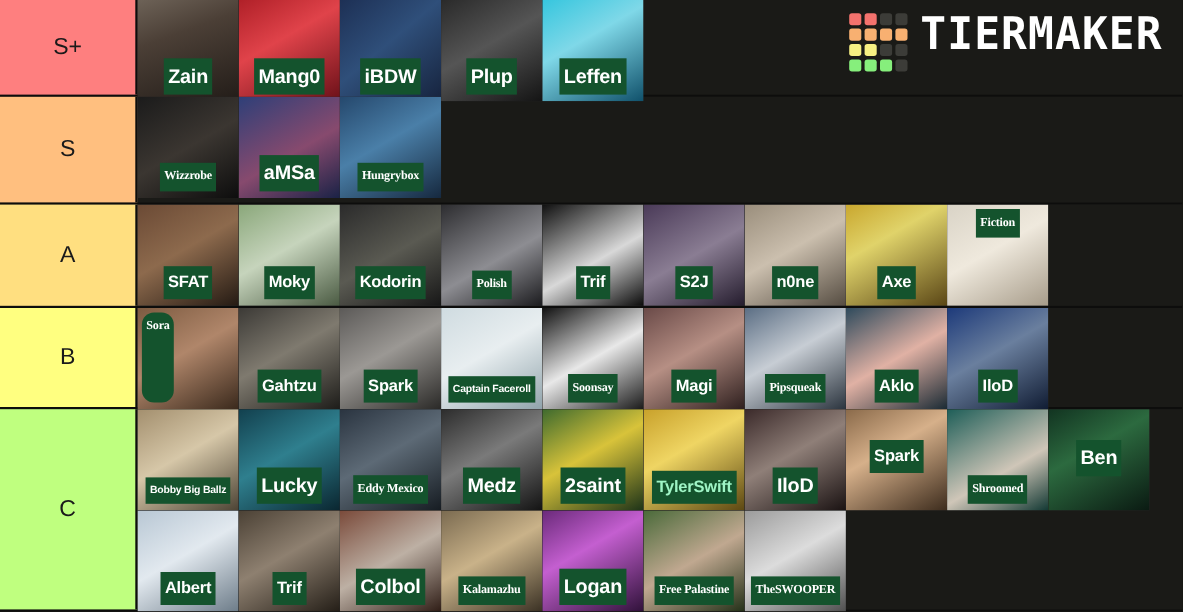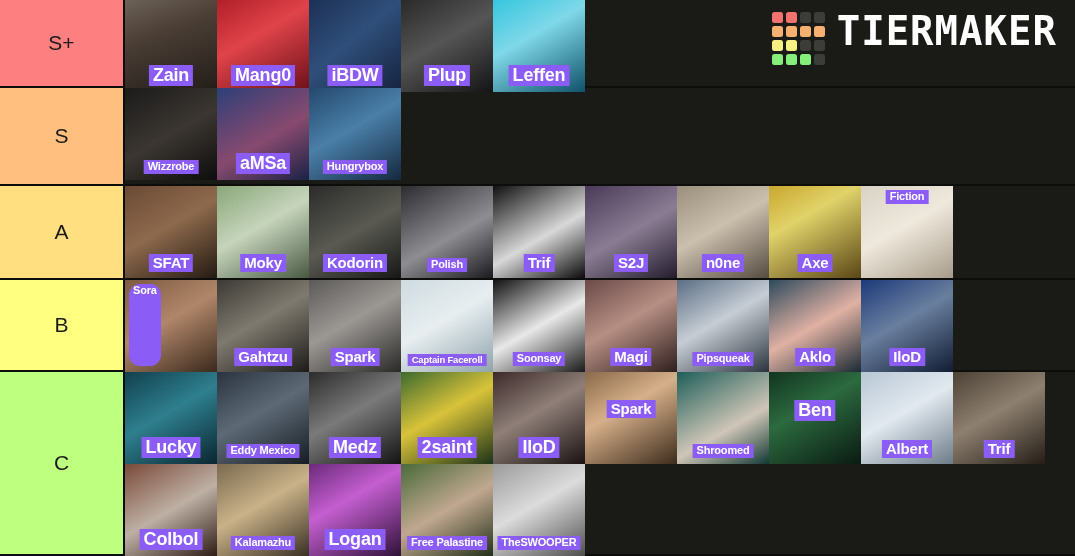--- a/index.html
+++ b/index.html
@@ -81,33 +81,33 @@
     position: absolute;
     inset: 0;
     background-size: cover;
     background-position: center;
   }
   .item .cap {
     position: absolute;
     left: 50%;
     transform: translateX(-50%);
     bottom: 6px;
-    background: #8b5cf6;
+    background: #14532d;
     color: #ffffff;
     font-weight: bold;
     font-size: 15px;
     line-height: 1.08;
-    padding: 1px 4px;
+    padding: 7px 4px;
     white-space: nowrap;
     max-width: 100%;
     overflow: hidden;
     text-align: center;
     letter-spacing: -0.2px;
   }
-  .item .cap.small { font-size: 11px; }
+  .item .cap.small { font-size: 11px; font-family: Liberation Serif, serif; }
   .item .cap.xsmall { font-size: 9.5px; }
   .item .cap.big { font-size: 18px; }
   .item .cap.top { top: 4px; bottom: auto; }
   .item .cap.upper { top: 28px; bottom: auto; }
   .item .cap.topleft { top: 4px; left: 4px; transform: none; border-radius: 11px; }
 </style>
 </head>
 <body>
 
 <div id="board">
@@ -256,36 +256,44 @@
           <div class="item">
             <div class="photo" style="background: linear-gradient(150deg, rgb(29, 58, 122) 0%, rgb(106, 127, 158) 45%, rgb(16, 28, 51) 100%);"></div>
             <div class="cap ">IloD</div>
           </div>
         </div>
       </div>
       <div class="tier-row" style="height: 184px;">
         <div class="tier-label" style="background: rgb(191, 255, 127);">C</div>
         <div class="tier-items">
           <div class="item">
+            <div class="photo" style="background: linear-gradient(150deg, rgb(163, 143, 110) 0%, rgb(214, 199, 168) 45%, rgb(76, 67, 52) 100%);"></div>
+            <div class="cap xsmall">Bobby Big Ballz</div>
+          </div>
+          <div class="item">
             <div class="photo" style="background: linear-gradient(150deg, rgb(18, 64, 78) 0%, rgb(47, 127, 142) 45%, rgb(10, 38, 48) 100%);"></div>
             <div class="cap big">Lucky</div>
           </div>
           <div class="item">
             <div class="photo" style="background: linear-gradient(150deg, rgb(42, 52, 64) 0%, rgb(93, 106, 118) 45%, rgb(22, 28, 34) 100%);"></div>
             <div class="cap small">Eddy Mexico</div>
           </div>
           <div class="item">
             <div class="photo" style="background: linear-gradient(150deg, rgb(44, 44, 44) 0%, rgb(122, 122, 122) 45%, rgb(19, 19, 19) 100%);"></div>
             <div class="cap big">Medz</div>
           </div>
           <div class="item">
             <div class="photo" style="background: linear-gradient(150deg, rgb(62, 106, 46) 0%, rgb(216, 195, 58) 45%, rgb(29, 51, 24) 100%);"></div>
             <div class="cap big">2saint</div>
           </div>
           <div class="item">
+            <div class="photo" style="background: linear-gradient(150deg, rgb(200, 161, 43) 0%, rgb(239, 213, 99) 40%, rgb(92, 71, 18) 100%);"></div>
+            <div class="cap " style="color: rgb(159, 245, 198);">TylerSwift</div>
+          </div>
+          <div class="item">
             <div class="photo" style="background: linear-gradient(150deg, rgb(59, 42, 42) 0%, rgb(143, 127, 120) 45%, rgb(26, 18, 18) 100%);"></div>
             <div class="cap big">IloD</div>
           </div>
           <div class="item">
             <div class="photo" style="background: linear-gradient(150deg, rgb(138, 106, 74) 0%, rgb(214, 176, 138) 40%, rgb(61, 44, 29) 100%);"></div>
             <div class="cap upper">Spark</div>
           </div>
           <div class="item">
             <div class="photo" style="background: linear-gradient(150deg, rgb(30, 94, 88) 0%, rgb(207, 198, 184) 60%, rgb(18, 56, 51) 100%);"></div>
             <div class="cap small">Shroomed</div>

